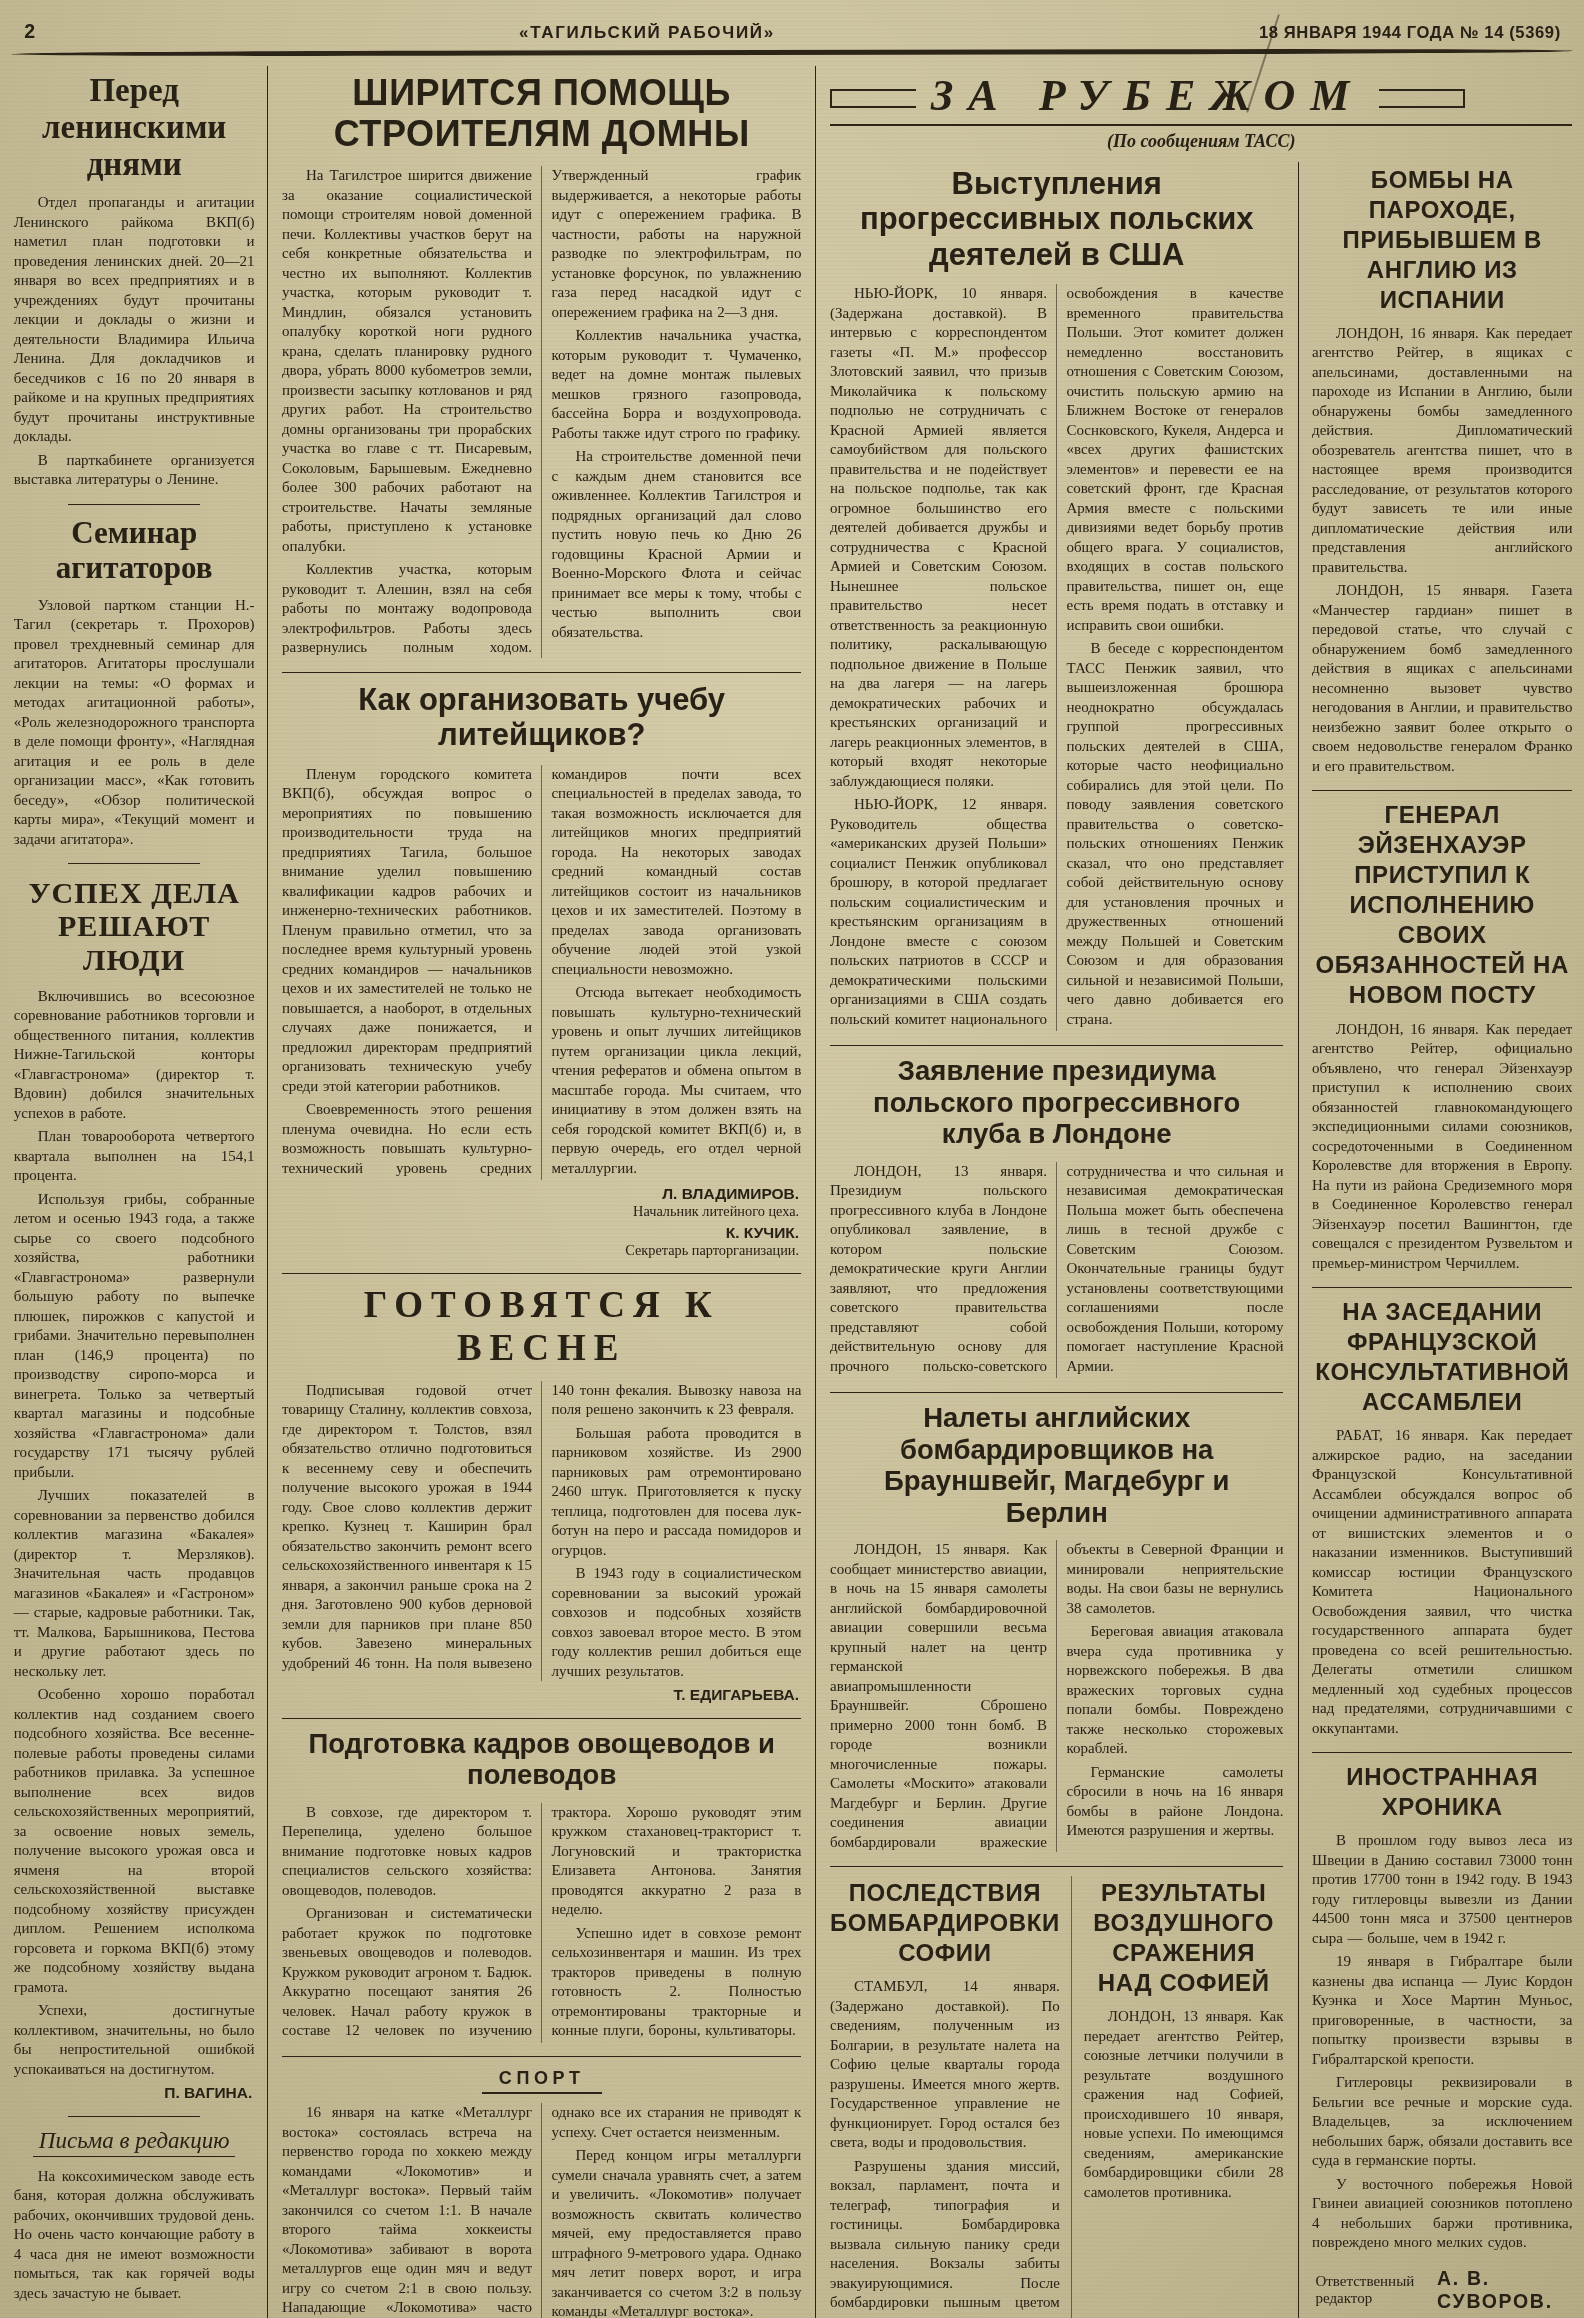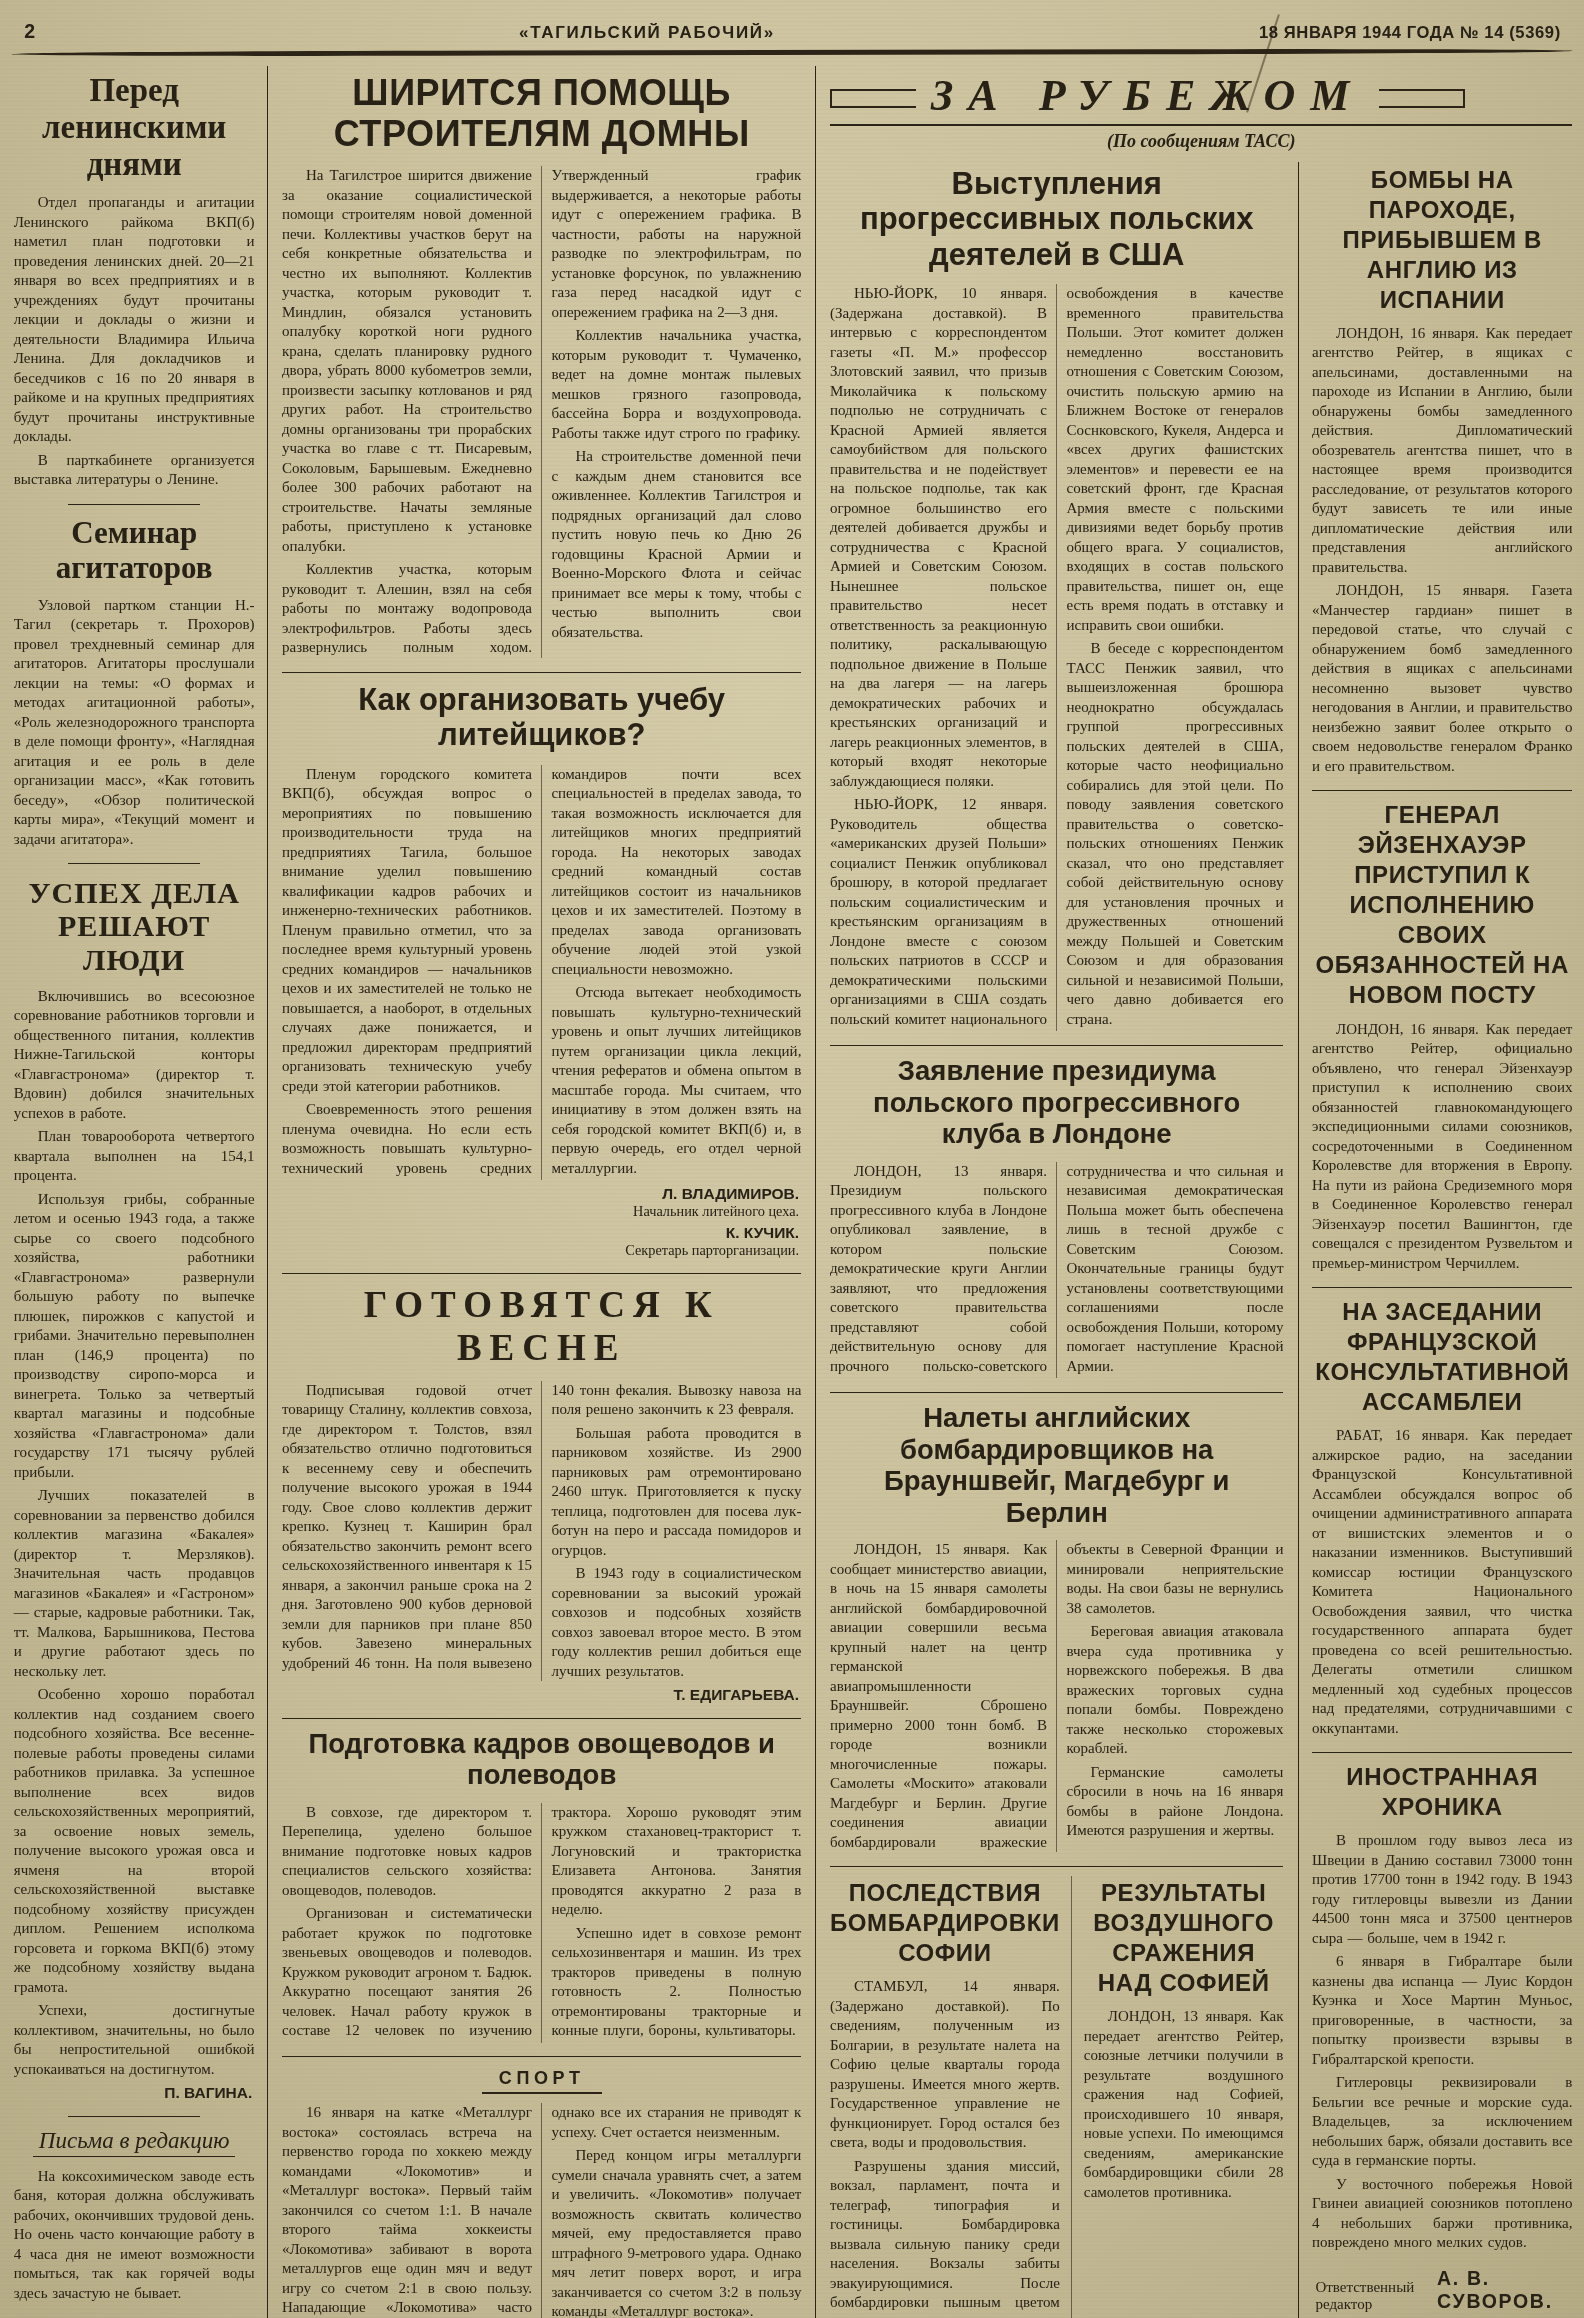--- a/index.html
+++ b/index.html
@@ -60,21 +60,21 @@
   .banner-title{font-size:44px;font-weight:bold;letter-spacing:15px;white-space:nowrap;font-style:italic;}
   .banner-underline{height:2.3px;background:var(--rule);margin:3.4px 0 4.6px;}
   .banner-sub{text-align:center;font-style:italic;font-weight:bold;font-size:18px;margin-bottom:10.3px;}
   
   .right-cols{display:grid;grid-template-columns:1.72fr 1fr;}
   .right-main{border-right:1.4px solid var(--rule);padding-right:15px;}
   .right-rail{padding-left:12.6px;}
   .pair{display:grid;grid-template-columns:1fr 1fr;}
   .pair .half{padding-right:11.5px;}
   .pair .half+.half{border-left:0.9px solid rgba(44,37,23,.6);padding-left:11.5px;padding-right:0;}
-  .editor-line{display:flex;justify-content:flex-end;align-items:flex-end;gap:2px;margin:5.7px 3.4px 2.3px;}
+  .editor-line{display:flex;justify-content:flex-end;align-items:center;gap:2px;margin:5.7px 3.4px 2.3px;}
   .editor-line .lbl{font-size:15px;}
   .editor-line .nm{font-size:19.5px;font-weight:bold;font-family:"Liberation Sans","DejaVu Sans",sans-serif;letter-spacing:1.7px;}
 </style>
 </head>
 <body>
 
 <div class="page">
   <div class="scratch"></div>
 
   <header class="masthead">
@@ -234,21 +234,21 @@
           </article>
           <hr class="hr-full">
           <article class="article">
             <h3 class="h-rail">НА ЗАСЕДАНИИ ФРАНЦУЗСКОЙ КОНСУЛЬТАТИВНОЙ АССАМБЛЕИ</h3>
             <p class="para">РАБАТ, 16 января. Как передает алжирское радио, на заседании Французской Консультативной Ассамблеи обсуждался вопрос об очищении административного аппарата от вишистских элементов и о наказании изменников. Выступивший комиссар юстиции Французского Комитета Национального Освобождения заявил, что чистка государственного аппарата будет проведена со всей решительностью. Делегаты отметили слишком медленный ход судебных процессов над предателями, сотрудничавшими с оккупантами.</p>
           </article>
           <hr class="hr-full">
           <article class="article">
             <h3 class="h-rail">ИНОСТРАННАЯ ХРОНИКА</h3>
             <p class="para">В прошлом году вывоз леса из Швеции в Данию составил 73000 тонн против 17700 тонн в 1942 году. В 1943 году гитлеровцы вывезли из Дании 44500 тонн мяса и 37500 центнеров сыра — больше, чем в 1942 г.</p>
-            <p class="para">6 января в Гибралтаре были казнены два испанца — Луис Кордон Куэнка и Хосе Мартин Муньос, приговоренные, в частности, за попытку произвести взрывы в Гибралтарской крепости.</p>
+            <p class="para">19 января в Гибралтаре были казнены два испанца — Луис Кордон Куэнка и Хосе Мартин Муньос, приговоренные, в частности, за попытку произвести взрывы в Гибралтарской крепости.</p>
             <p class="para">Гитлеровцы реквизировали в Бельгии все речные и морские суда. Владельцев, за исключением небольших барж, обязали доставить все суда в германские порты.</p>
             <p class="para">У восточного побережья Новой Гвинеи авиацией союзников потоплено 4 небольших баржи противника, повреждено много мелких судов.</p>
           </article>
           <div class="editor-line">
             <span class="lbl">Ответственный редактор</span>
             <span class="nm">А. В. СУВОРОВ.</span>
           </div>
         </div>
       </div>
 

